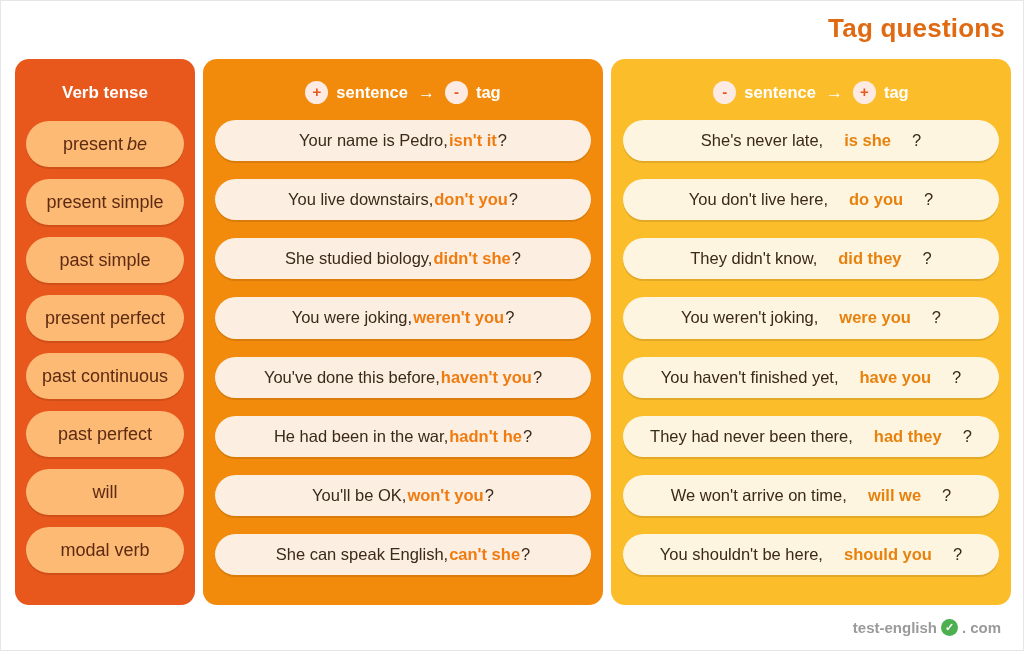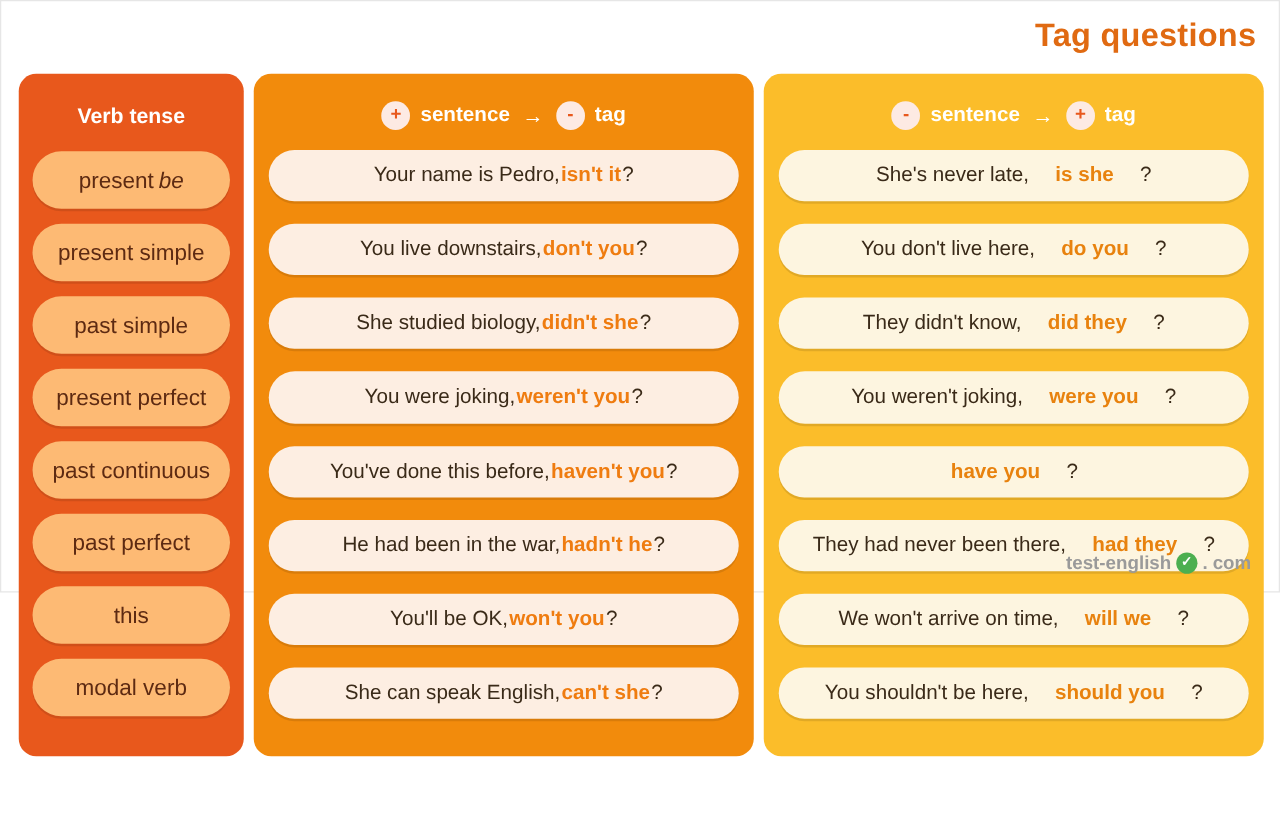--- a/index.html
+++ b/index.html
@@ -9,21 +9,21 @@
   body {
     width: 1024px;
     height: 651px;
     background: #ffffff;
     font-family: "Liberation Sans", sans-serif;
     overflow: hidden;
   }
   .page {
     position: relative;
     width: 1024px;
-    height: 474px;
+    height: 651px;
     background: #fff;
     border: 1px solid #e6e6e6;
     box-sizing: border-box;
     text-decoration: underline;
   }
   .title {
     position: absolute;
     top: 12px;
     right: 18px;
     font-size: 26px;
@@ -189,21 +189,21 @@
       <div class="tense-pill">
         <span>present perfect</span>
       </div>
       <div class="tense-pill">
         <span>past continuous</span>
       </div>
       <div class="tense-pill">
         <span>past perfect</span>
       </div>
       <div class="tense-pill">
-        <span>this</span>
+        <span>will</span>
       </div>
       <div class="tense-pill">
         <span>modal verb</span>
       </div>
     </div>
 
     <div class="col-sent col-pos">
       <div class="col-head">
         <span class="sign">+</span>
         <span>sentence</span>
@@ -277,20 +277,21 @@
         <span>They didn't know, </span>
           <span class="hl">did they</span>
           <span>?</span>
       </div>
       <div class="sent-pill">
         <span>You weren't joking, </span>
           <span class="hl">were you</span>
           <span>?</span>
       </div>
       <div class="sent-pill">
+        <span>You haven't finished yet, </span>
           <span class="hl">have you</span>
           <span>?</span>
       </div>
       <div class="sent-pill">
         <span>They had never been there, </span>
           <span class="hl">had they</span>
           <span>?</span>
       </div>
       <div class="sent-pill">
         <span>We won't arrive on time, </span>

